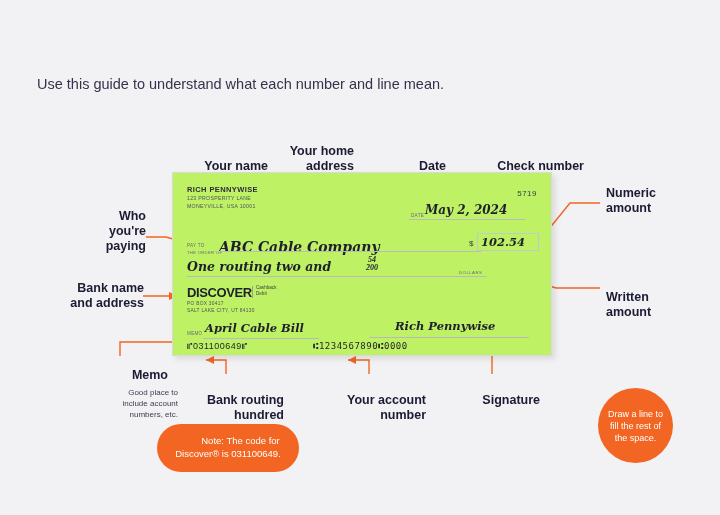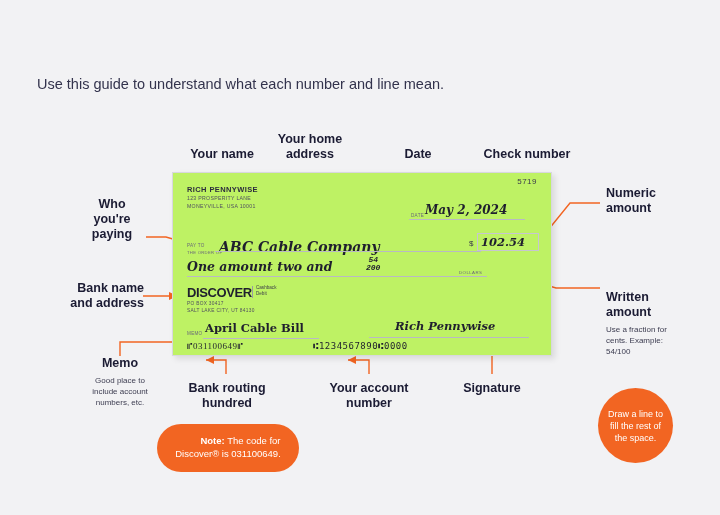--- a/index.html
+++ b/index.html
@@ -43,21 +43,21 @@
   }
   .check .payer-addr1 {
     position: absolute; left: 14px; top: 22px;
     font-size: 5.2px; color: #50505f; letter-spacing: 0.3px;
   }
   .check .payer-addr2 {
     position: absolute; left: 14px; top: 30px;
     font-size: 5.2px; color: #50505f; letter-spacing: 0.3px;
   }
   .check .check-num {
-    position: absolute; right: 14px; top: 4px;
+    position: absolute; right: 14px; top: 16px;
     font-size: 8px; color: #3a3a4a; letter-spacing: 0.5px;
   }
 
   .check .date-label {
     position: absolute; left: 238px; top: 40px;
     font-size: 4.6px; color: #6a6a78; letter-spacing: .3px;
   }
   .check .date-value {
     position: absolute; left: 252px; top: 30px;
     font-size: 12px; color: #1f1f2e;
@@ -100,21 +100,21 @@
   }
 
   .check .amount-words {
     position: absolute; left: 14px; top: 86px;
     font-size: 12.5px; color: #1f1f2e;
     font-family: "DejaVu Serif", serif; font-style: italic; font-weight: 700;
   }
   .check .amount-frac {
     position: absolute; left: 193px; top: 83px;
     font-size: 8px; color: #1f1f2e;
-    font-family: Liberation Mono, monospace; font-style: italic; font-weight: 700;
+    font-family: Liberation Serif, serif; font-style: italic; font-weight: 700;
     line-height: 8px; text-align: center;
   }
   .check .words-rule {
     position: absolute; left: 14px; top: 103px; width: 300px;
     border-bottom: 1px solid #b9b9c4;
   }
   .check .dollars-label {
     position: absolute; left: 286px; top: 97px;
     font-size: 4.4px; color: #6a6a78; letter-spacing: .4px;
   }
@@ -145,72 +145,72 @@
     font-size: 4.8px; color: #50505f; letter-spacing: .3px;
   }
 
   .check .memo-label {
     position: absolute; left: 14px; top: 158px;
     font-size: 4.6px; color: #6a6a78; letter-spacing: .3px;
   }
   .check .memo-value {
     position: absolute; left: 32px; top: 148px;
     font-size: 11.5px; color: #1f1f2e;
-    font-family: "DejaVu Serif", serif; font-weight: 700;
+    font-family: "DejaVu Serif", serif; font-style: italic; font-weight: 700;
   }
   .check .memo-rule {
     position: absolute; left: 30px; top: 165px; width: 116px;
     border-bottom: 1px solid #b9b9c4;
   }
   .check .signature {
     position: absolute; left: 222px; top: 146px;
     font-size: 11.5px; color: #1f1f2e;
     font-family: "DejaVu Serif", serif; font-style: italic; font-weight: 700;
   }
   .check .sign-rule {
     position: absolute; left: 196px; top: 164px; width: 160px;
     border-bottom: 1px solid #b9b9c4;
   }
   .check .micr {
     position: absolute; left: 14px; top: 168px;
     font-size: 9px; color: #1f1f2e;
-    font-family: Liberation Serif, serif; letter-spacing: 0.5px;
+    font-family: Liberation Sans, sans-serif; letter-spacing: 0.5px;
   }
   .check .micr2 {
     position: absolute; left: 140px; top: 168px;
     font-size: 9px; color: #1f1f2e;
     font-family: "DejaVu Sans Mono", monospace; letter-spacing: 0.5px;
   }
 
   
   .lbl {
     position: absolute;
     font-size: 12.5px; font-weight: 700; color: #1b1b33;
     line-height: 15px;
   }
   .lbl.sm { font-size: 8px; font-weight: 400; color: #3c3c50; line-height: 11px; }
-  .lbl.ctr { text-align: center; }
+  .lbl.ctr { text-align: right; margin-top: 12px; }
   .lbl.rgt { text-align: right; }
 
   
   svg.lines {
     position: absolute; left: 0; top: 0;
     width: 720px; height: 515px;
     pointer-events: none;
   }
 
   
   .note-pill {
     position: absolute; left: 157px; top: 424px;
     width: 142px; height: 48px;
     background: #f26522; border-radius: 24px;
     color: #ffffff; font-size: 9.5px; line-height: 13px;
     text-align: center; padding-top: 10px;
   }
-  .note-pill b { font-weight: 700; margin-left: 25px; }
+  .note-pill b { font-weight: 400; margin-left: 25px; }
 
   
   .circle-note {
     position: absolute; left: 598px; top: 388px;
     width: 75px; height: 75px; border-radius: 50%;
     background: #f26522; color: #fff;
     font-size: 9px; line-height: 12px; text-align: center;
     display: flex; align-items: center; justify-content: center;
     padding: 0 8px;
   }
@@ -277,21 +277,21 @@
 
     <div class="payto-label">PAY TO</div>
     <div class="payto-label2">THE ORDER OF</div>
     <div class="payee">ABC Cable Company</div>
     <div class="payee-rule"></div>
 
     <div class="dollar-sign">$</div>
     <div class="amount-box"></div>
     <div class="amount-num">102.54</div>
 
-    <div class="amount-words">One amount two and</div>
+    <div class="amount-words">One routing two and</div>
     <div class="amount-frac">
       <span>54</span><br>
       <span>200</span>
     </div>
     <div class="words-rule"></div>
     <div class="dollars-label">DOLLARS</div>
 
     <div class="bank-logo">DISCOVER</div>
     <div class="bank-divider"></div>
     <div class="bank-sub1">Cashback</div>
@@ -335,23 +335,20 @@
   <div class="lbl ctr" style="left:170px; top:381px; width:114px; white-space:pre-line;">Bank routing
 hundred</div>
 
   <div class="lbl ctr" style="left:312px; top:381px; width:114px; white-space:pre-line;">Your account
 number</div>
 
   <div class="lbl ctr" style="left:444px; top:381px; width:96px;">Signature</div>
 
   <div class="lbl" style="left:606px; top:290px; width:90px; white-space:pre-line;">Written
 amount</div>
-  <div class="lbl sm" style="left:606px; top:324px; width:100px; white-space:pre-line;">Use a fraction for
-cents. Example:
-54/100</div>
 
   <div class="note-pill">
     <b>Note:</b><span> The code for Discover® is 031100649.</span>
   </div>
 
   <div class="circle-note">
     <span>Draw a line to fill the rest of the space.</span>
   </div>
 
 </div>

